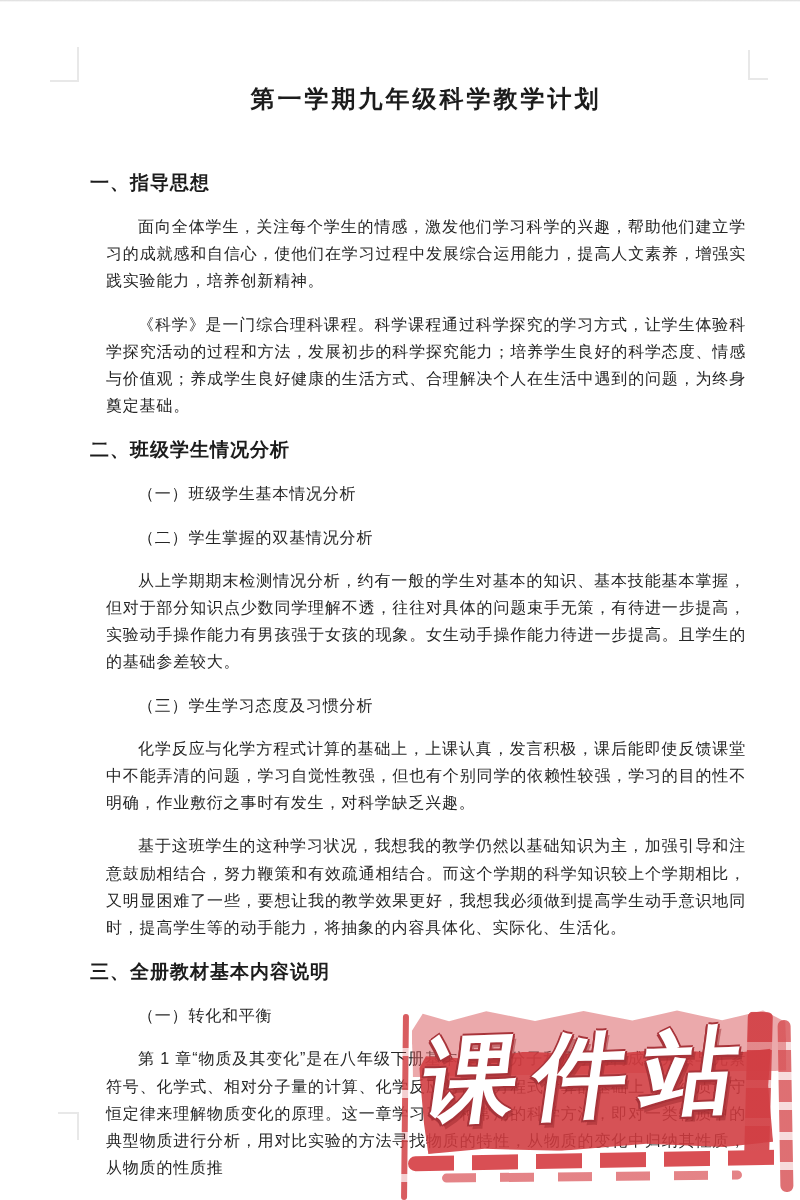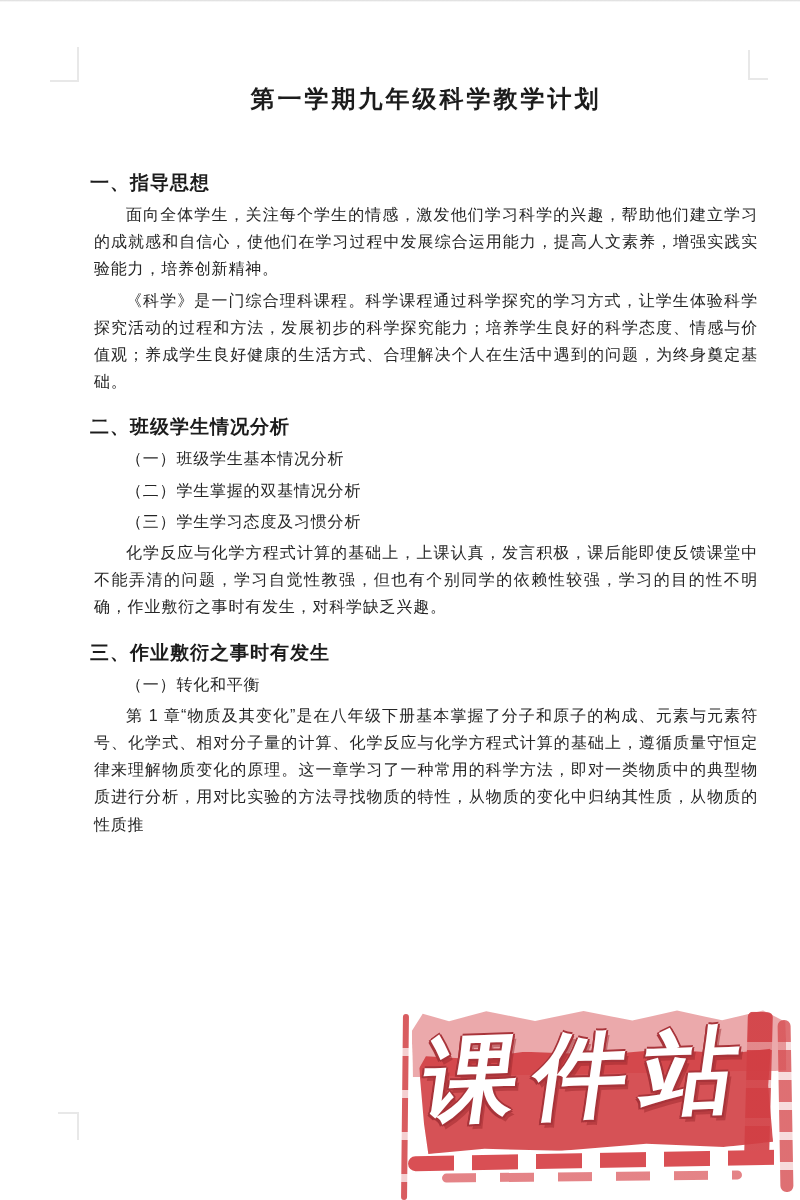--- a/index.html
+++ b/index.html
@@ -33,24 +33,24 @@
   h1.doc-title{
     margin:84px 0 54px 0;
     text-align:center;
     font-size:24px;line-height:30px;
     font-weight:bold;letter-spacing:3px;color:#1c1c1c;
   }
   h2.sec{
     font-family:"Liberation Sans","DejaVu Sans",sans-serif;
     font-size:19px;line-height:29px;
     font-weight:bold;color:#1c1c1c;
-    margin:17px 0 2px 0;letter-spacing:1px;
+    margin:8px 0 2px 0;letter-spacing:1px;
     text-align:left;
   }
-  p{margin:4px;text-indent:2em;
+  p{margin:16px;text-indent:2em;
     font-family:"Liberation Sans","DejaVu Sans",sans-serif;}
   p.sub{text-indent:2em;}
 
   
   .stamp{
     position:absolute;left:396px;top:1004px;width:404px;height:196px;
     overflow:hidden;pointer-events:none;z-index:5;
   }
   .stamp div{position:absolute;}
   .s-left{
@@ -125,24 +125,26 @@
 
     <h1 class="doc-title">第一学期九年级科学教学计划</h1>
 
     <h2 class="sec">一、指导思想</h2>
     <p>面向全体学生，关注每个学生的情感，激发他们学习科学的兴趣，帮助他们建立学习的成就感和自信心，使他们在学习过程中发展综合运用能力，提高人文素养，增强实践实验能力，培养创新精神。</p>
     <p>《科学》是一门综合理科课程。科学课程通过科学探究的学习方式，让学生体验科学探究活动的过程和方法，发展初步的科学探究能力；培养学生良好的科学态度、情感与价值观；养成学生良好健康的生活方式、合理解决个人在生活中遇到的问题，为终身奠定基础。</p>
 
     <h2 class="sec">二、班级学生情况分析</h2>
     <p class="sub">（一）班级学生基本情况分析</p>
     <p class="sub">（二）学生掌握的双基情况分析</p>
+    <p>从上学期期末检测情况分析，约有一般的学生对基本的知识、基本技能基本掌握，但对于部分知识点少数同学理解不透，往往对具体的问题束手无策，有待进一步提高，实验动手操作能力有男孩强于女孩的现象。女生动手操作能力待进一步提高。且学生的的基础参差较大。</p>
     <p class="sub">（三）学生学习态度及习惯分析</p>
     <p>化学反应与化学方程式计算的基础上，上课认真，发言积极，课后能即使反馈课堂中不能弄清的问题，学习自觉性教强，但也有个别同学的依赖性较强，学习的目的性不明确，作业敷衍之事时有发生，对科学缺乏兴趣。</p>
+    <p>基于这班学生的这种学习状况，我想我的教学仍然以基础知识为主，加强引导和注意鼓励相结合，努力鞭策和有效疏通相结合。而这个学期的科学知识较上个学期相比，又明显困难了一些，要想让我的教学效果更好，我想我必须做到提高学生动手意识地同时，提高学生等的动手能力，将抽象的内容具体化、实际化、生活化。</p>
 
-    <h2 class="sec">三、作业敷衍之事时有发生</h2>
+    <h2 class="sec">三、全册教材基本内容说明</h2>
     <p class="sub">（一）转化和平衡</p>
     <p>第 1 章“物质及其变化”是在八年级下册基本掌握了分子和原子的构成、元素与元素符号、化学式、相对分子量的计算、化学反应与化学方程式计算的基础上，遵循质量守恒定律来理解物质变化的原理。这一章学习了一种常用的科学方法，即对一类物质中的典型物质进行分析，用对比实验的方法寻找物质的特性，从物质的变化中归纳其性质，从物质的性质推</p>
 
   </div>
 
   <div class="stamp">
     <div class="s-left"></div>
     <div class="s-wash"></div>
     <div class="s-body"></div>
     <div class="s-rbar"></div>

